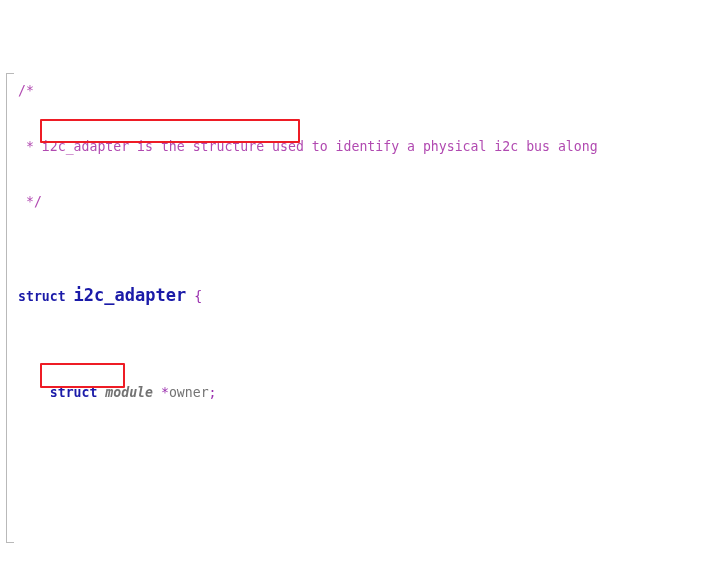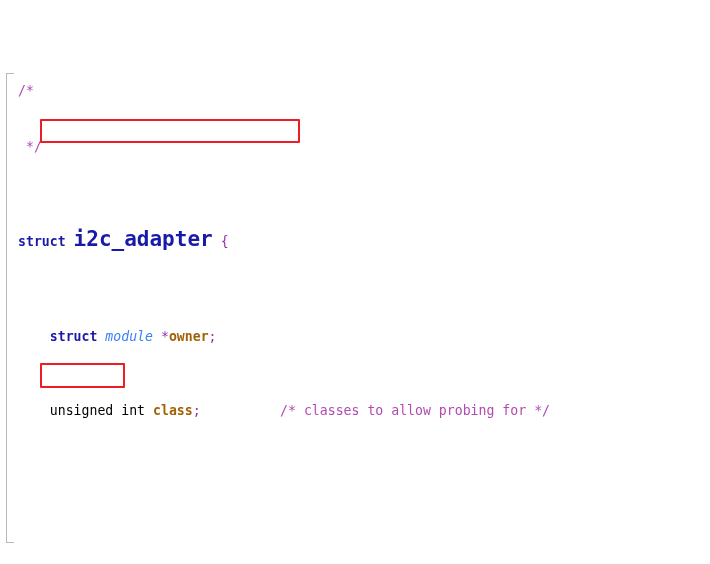--- a/index.html
+++ b/index.html
@@ -48,31 +48,31 @@
     display: block;
     height: 18.5px;
     padding-left: 18px;
     white-space: pre;
   }
 
   
   .cmt      { color: #b14ab1; }             */
   .kw       { color: #0d9c47; }            
   .strukw   { color: #1a1aa8; font-weight: bold; margin-top: 24px; }   
-  .var      { color: #a16207; font-weight: bold; text-align: right; }   
-  .italic   { color: #3b82f6; font-style: italic; font-weight: normal; margin-top: 40px; }
+  .var      { color: #737373; font-weight: normal; text-align: right; }   
+  .italic   { color: #737373; font-style: italic; font-weight: bold; margin-top: 40px; }
   .punc     { color: #9a2fae; }            
   .plain    { color: #222222; }
 
   
   .ln.title-line { height: 24px; }
   .struct-title {
     color: #1a1aa8;
     font-weight: bold;
-    font-size: 21px;
+    font-size: 17px;
   }
 
   
   .annot-box {
     position: absolute;
     border: 2px solid #ee1c25;
     border-radius: 1px;
     background: transparent;
     pointer-events: none;
   }
@@ -81,29 +81,29 @@
 <body>
 
 <div id="code-viewer">
 
   <div id="fold-bracket"></div>
 
   <div id="code-lines">
 
     
     <span class="ln"><span class="cmt">/*</span></span>
+    <span class="ln"><span class="cmt"> * i2c_adapter is the structure used to identify a physical i2c bus along</span></span>
     <span class="ln"><span class="cmt"> */</span></span>
 
     
     <span class="ln title-line"><span class="strukw">struct</span><span class="plain"> </span><span class="struct-title">i2c_adapter</span><span class="plain"> </span><span class="punc">{</span></span>
 
     
     <span class="ln">    <span class="strukw">struct</span> <span class="italic">module</span> <span class="punc">*</span><span class="var">owner</span><span class="punc">;</span></span>
 
-    <span class="ln">    <span class="kw">unsigned int</span> <span class="var">class</span><span class="punc">;</span>          <span class="cmt">/* classes to allow probing for */</span></span>
 
     
 
     
 
     
 
     
 
     

